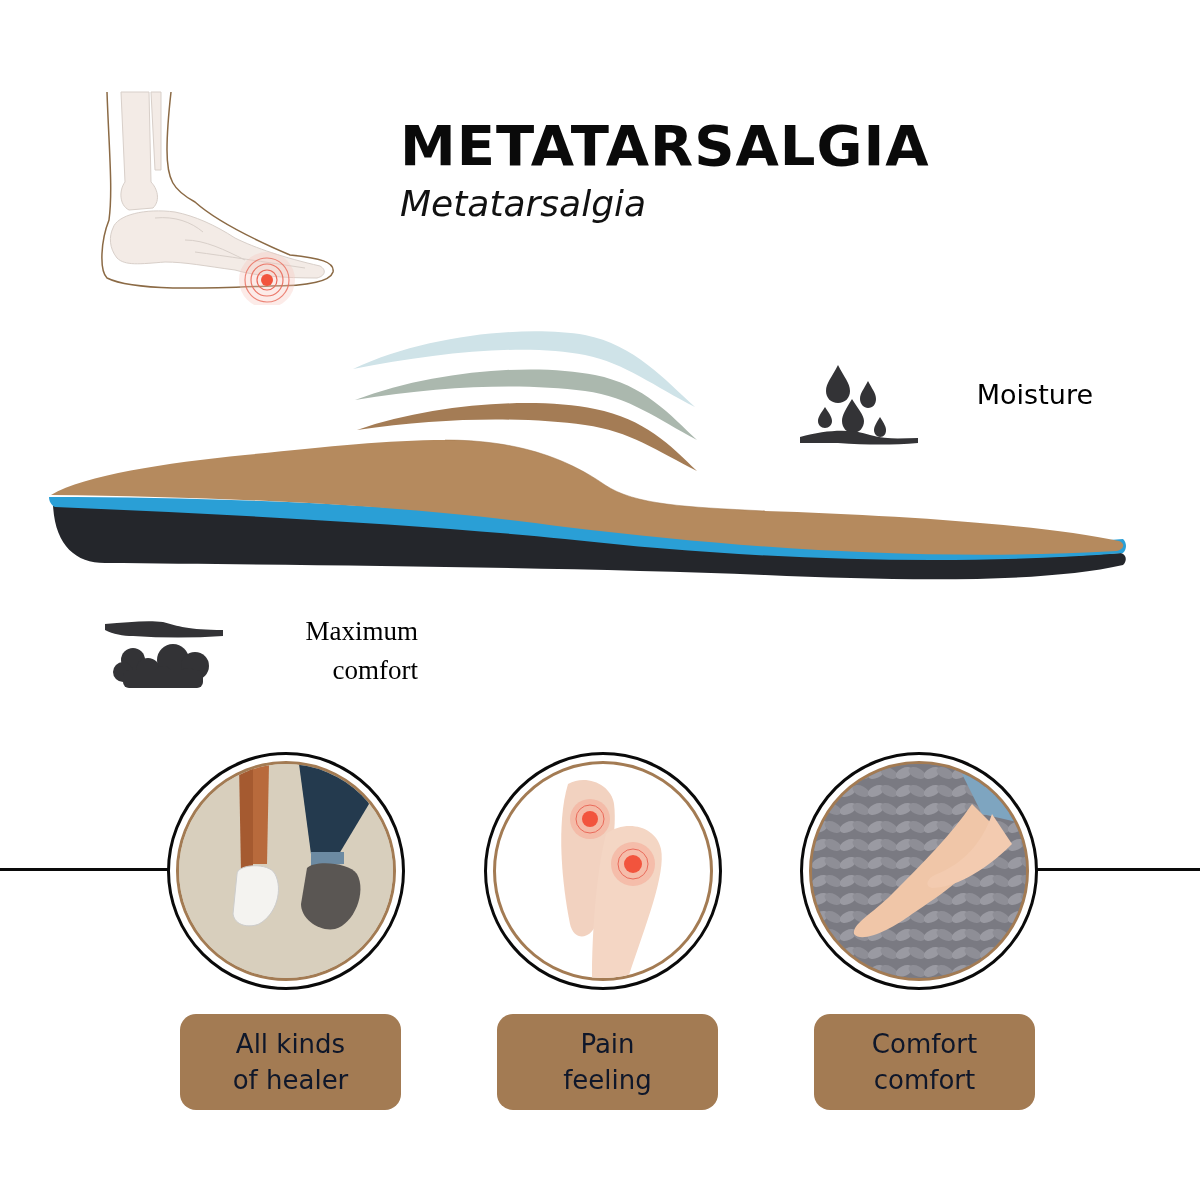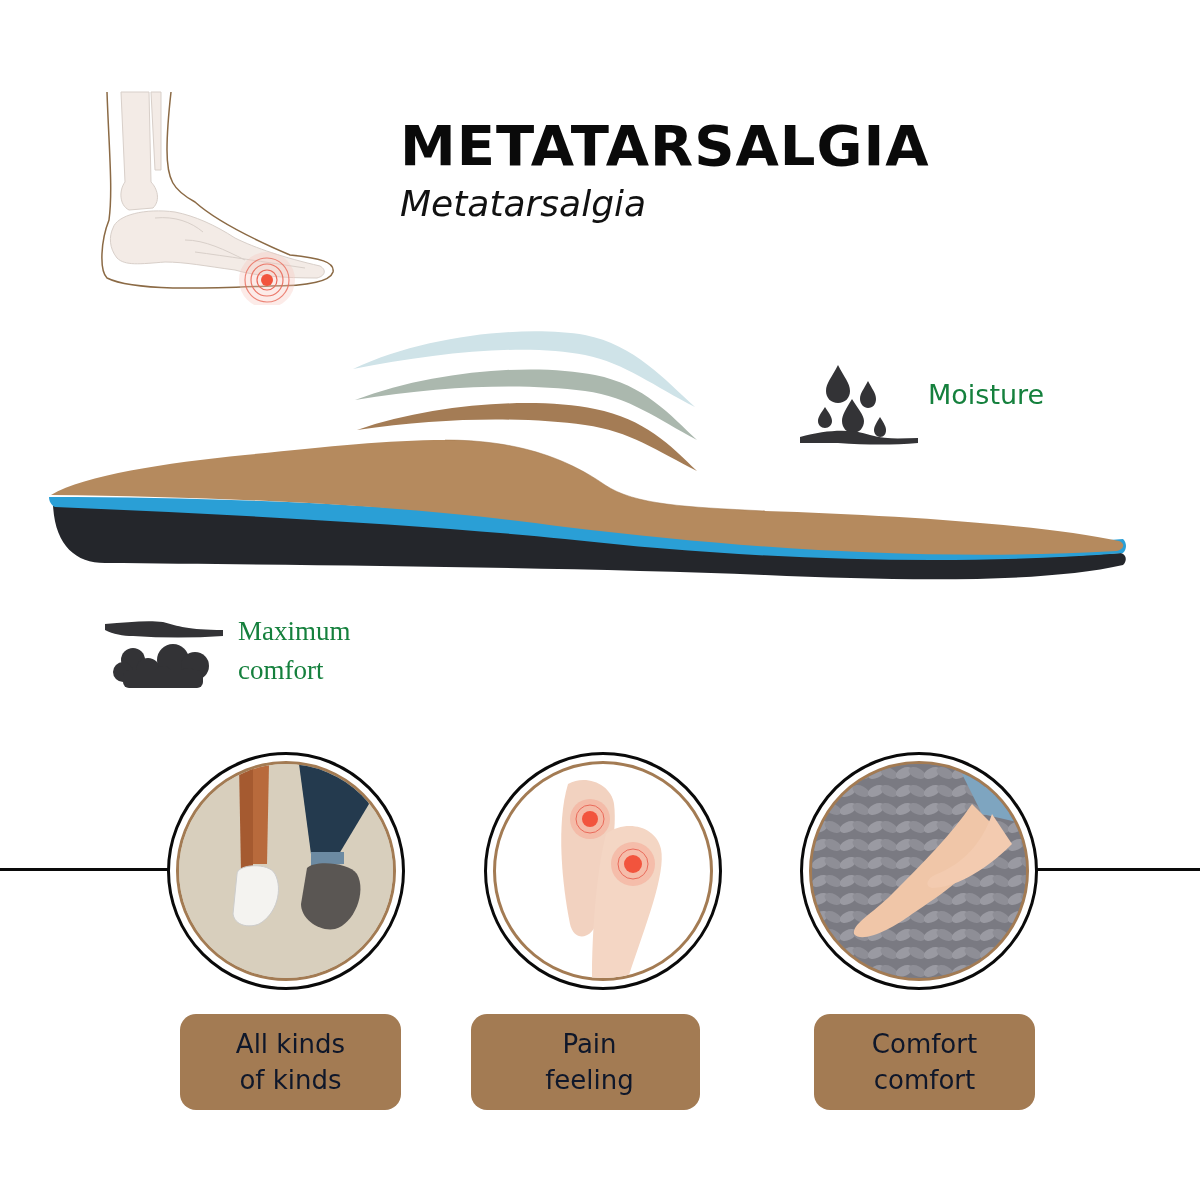--- a/index.html
+++ b/index.html
@@ -1,20 +1,20 @@
 <!DOCTYPE html>
 <html><head>
 <meta charset="utf-8">
 <style>
   html, body { margin:0; padding:0; background:#ffffff; }
   body { width:1200px; height:1200px; position:relative; overflow:hidden; font-family:"DejaVu Sans", sans-serif; color:#111; }
   .abs { position:absolute; }
   .title { left:400px; top:118px; font-size:56px; font-weight:bold; letter-spacing:1px; color:#0a0a0a; line-height:1; }
   .subtitle { left:400px; top:186px; font-size:36px; font-style:italic; color:#111; line-height:1; }
-  .feature-label { font-size:27px; color:#15803d; line-height:39px; text-align:left; }
+  .feature-label { font-size:27px; color:#000000; line-height:39px; text-align:right; }
   .pill { width:221px; height:96px; background:#a37b53; border-radius:16px; color:#0f172a; font-size:26px; line-height:36px; display:flex; flex-direction:column; justify-content:center; align-items:center; text-align:center; }
   .circle-outer { width:232px; height:232px; border:3px solid #0a0a0a; border-radius:50%; background:#fff; }
   .circle-inner { position:absolute; left:6px; top:6px; width:214px; height:214px; border:3px solid #a37b53; border-radius:50%; overflow:hidden; }
   .hline { height:3px; background:#0a0a0a; }
 </style>
 </head>
 <body>
 
 <div class="abs" style="left:95px; top:90px; width:245px; height:215px;">
   <svg width="245" height="215" viewBox="0 0 245 215">
@@ -135,22 +135,22 @@
       <rect width="214" height="214" fill="url(#knit)"></rect>
       <path d="M150 10 L214 20 L214 60 L170 50 Z" fill="#7ea5c0"></path>
       <path d="M160 40 C140 70 110 100 80 130 C60 150 40 160 42 170 C50 180 80 165 100 150 C130 130 160 110 190 70 Z" fill="#f0c6a8"></path>
       <path d="M180 50 C170 80 150 100 125 110 C115 114 112 122 120 124 C140 124 170 110 200 80 Z" fill="#f3cbb0"></path>
     </svg>
   </div>
 </div>
 
 <div class="abs pill" style="left:180px; top:1014px;">
   <div>All kinds</div>
-  <div>of kinds</div>
+  <div>of healer</div>
 </div>
-<div class="abs pill" style="left:471px; top:1014px;padding-left:8px;">
+<div class="abs pill" style="left:497px; top:1014px;">
   <div>Pain</div>
   <div>feeling</div>
 </div>
 <div class="abs pill" style="left:814px; top:1014px;">
   <div>Comfort</div>
   <div>comfort</div>
 </div>
 
 </body></html>

